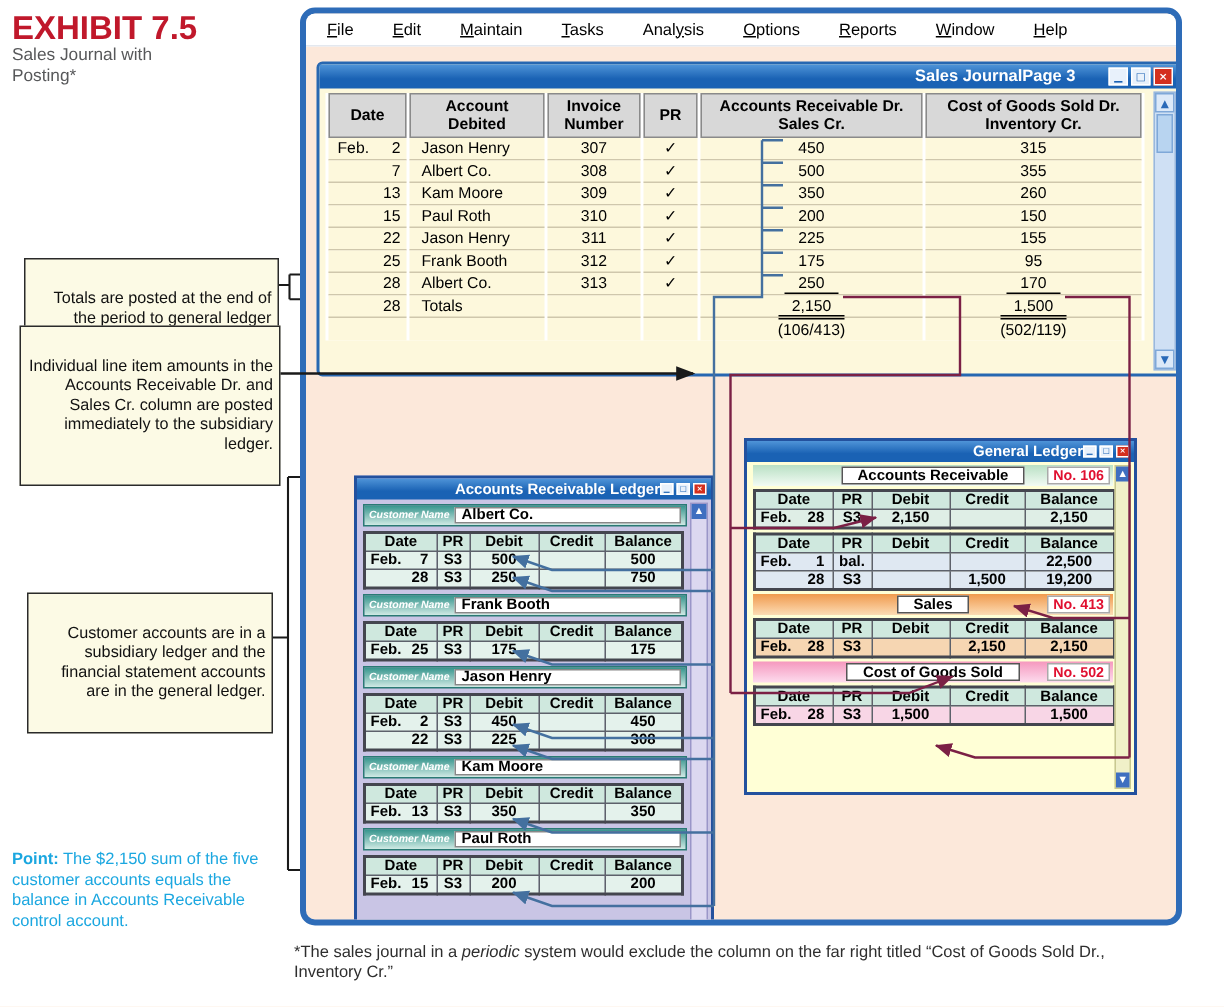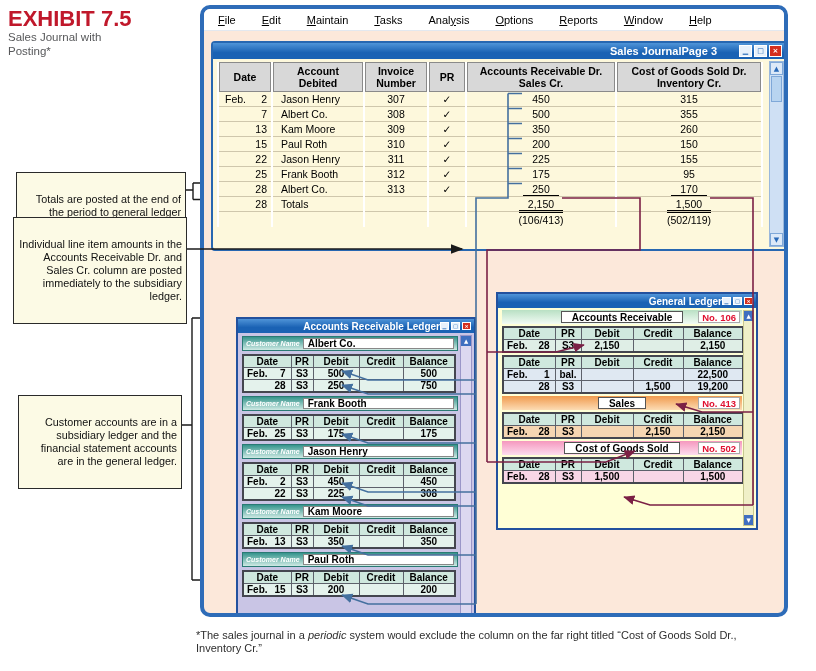--- a/index.html
+++ b/index.html
@@ -127,20 +127,21 @@
 
 <div class="canvas">
 
   <div class="exhibit-title">EXHIBIT 7.5</div>
   <div class="exhibit-sub">Sales Journal with Posting*</div>
 
   <div class="callout co1">Totals are posted at the end of the period to general ledger accounts.</div>
   <div class="callout co3">Customer accounts are in a subsidiary ledger and the financial statement accounts are in the general ledger.</div>
   <div class="callout co2">Individual line item amounts in the Accounts Receivable Dr. and Sales Cr. column are posted immediately to the subsidiary ledger.</div>
 
+  <div class="point"><b>Point:</b><span> The $2,150 sum of the five customer accounts equals the balance in Accounts Receivable control account.</span></div>
 
   <div class="app">
     <div class="menubar">
       <span class="menu-item"><span></span><u>F</u><span>ile</span></span>
       <span class="menu-item"><span></span><u>E</u><span>dit</span></span>
       <span class="menu-item"><span></span><u>M</u><span>aintain</span></span>
       <span class="menu-item"><span></span><u>T</u><span>asks</span></span>
       <span class="menu-item"><span>Anal</span><u>y</u><span>sis</span></span>
       <span class="menu-item"><span></span><u>O</u><span>ptions</span></span>
       <span class="menu-item"><span></span><u>R</u><span>eports</span></span>

